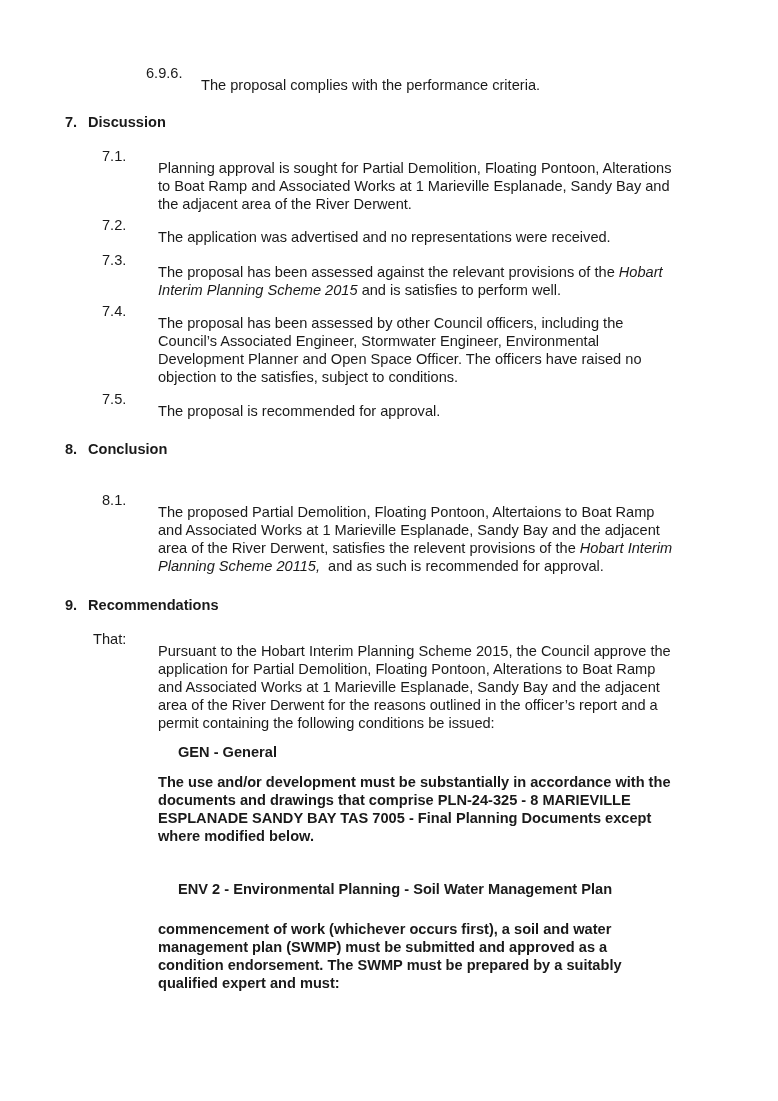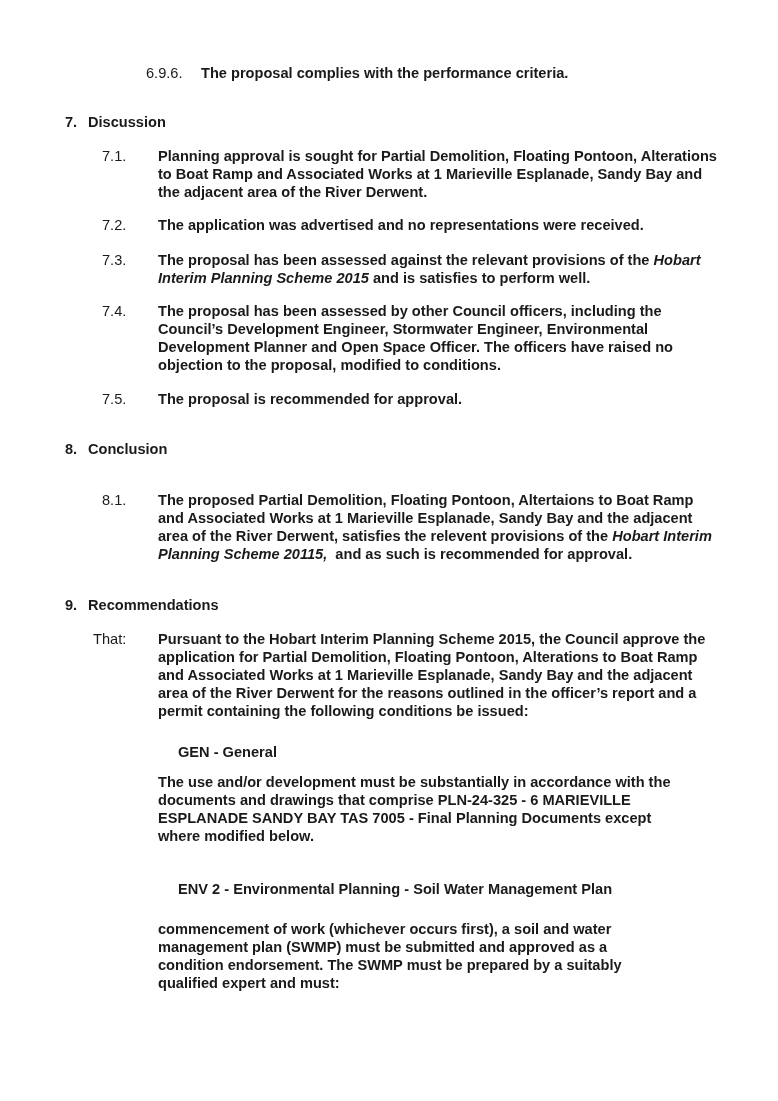--- a/index.html
+++ b/index.html
@@ -30,22 +30,21 @@
       display: block;
     }
     .num-row .num {
       position: absolute;
       left: 0;
       top: 0;
       white-space: nowrap;
     }
     .num-row .txt {
       position: absolute;
-      top: 0;
-      font-weight: bold;
+      top: 12px;
     }
     .heading {
       position: absolute;
       left: 65px;
       font-weight: bold;
       white-space: nowrap;
     }
     .heading .hnum {
       display: inline-block;
       width: 23px;
@@ -93,23 +92,23 @@
     <div class="txt" style="left:56px; width:570px;">
       <div style="white-space:nowrap;"><span>The proposal has been assessed against the relevant provisions of the </span><i>Hobart</i></div>
       <div style="white-space:nowrap;"><i>Interim Planning Scheme 2015</i><span> and is satisfies to perform well.</span></div>
     </div>
   </div>
 
   <div class="num-row" style="left:102px; top:302px; width:620px;">
     <span class="num">7.4.</span>
     <div class="txt" style="left:56px; width:570px;">
       <div style="white-space:nowrap;">The proposal has been assessed by other Council officers, including the</div>
-      <div style="white-space:nowrap;">Council’s Development Engineer, Stormwater Engineer, Environmental</div>
+      <div style="white-space:nowrap;">Council’s Associated Engineer, Stormwater Engineer, Environmental</div>
       <div style="white-space:nowrap;">Development Planner and Open Space Officer. The officers have raised no</div>
-      <div style="white-space:nowrap;">objection to the proposal, modified to conditions.</div>
+      <div style="white-space:nowrap;">objection to the satisfies, subject to conditions.</div>
     </div>
   </div>
 
   <div class="num-row" style="left:102px; top:390px; width:620px;">
     <span class="num">7.5.</span>
     <div class="txt" style="left:56px; width:570px;">
       <div style="white-space:nowrap;">The proposal is recommended for approval.</div>
     </div>
   </div>
 
@@ -139,21 +138,21 @@
       <div style="white-space:nowrap;">and Associated Works at 1 Marieville Esplanade, Sandy Bay and the adjacent</div>
       <div style="white-space:nowrap;">area of the River Derwent for the reasons outlined in the officer’s report and a</div>
       <div style="white-space:nowrap;">permit containing the following conditions be issued:</div>
     </div>
   </div>
 
   <div class="abs bold" style="left:158px; top:743px; white-space:nowrap;">GEN - General</div>
 
   <div class="para bold" style="top:773px;">
     <div style="white-space:nowrap;">The use and/or development must be substantially in accordance with the</div>
-    <div style="white-space:nowrap;">documents and drawings that comprise PLN-24-325 - 6 MARIEVILLE</div>
+    <div style="white-space:nowrap;">documents and drawings that comprise PLN-24-325 - 8 MARIEVILLE</div>
     <div style="white-space:nowrap;">ESPLANADE SANDY BAY TAS 7005 - Final Planning Documents except</div>
     <div style="white-space:nowrap;">where modified below.</div>
   </div>
 
   <div class="abs bold" style="left:158px; top:880px; white-space:nowrap;">ENV 2 - Environmental Planning - Soil Water Management Plan</div>
 
   <div class="para bold" style="top:920px;">
     <div style="white-space:nowrap;">commencement of work (whichever occurs first), a soil and water</div>
     <div style="white-space:nowrap;">management plan (SWMP) must be submitted and approved as a</div>
     <div style="white-space:nowrap;">condition endorsement. The SWMP must be prepared by a suitably</div>

